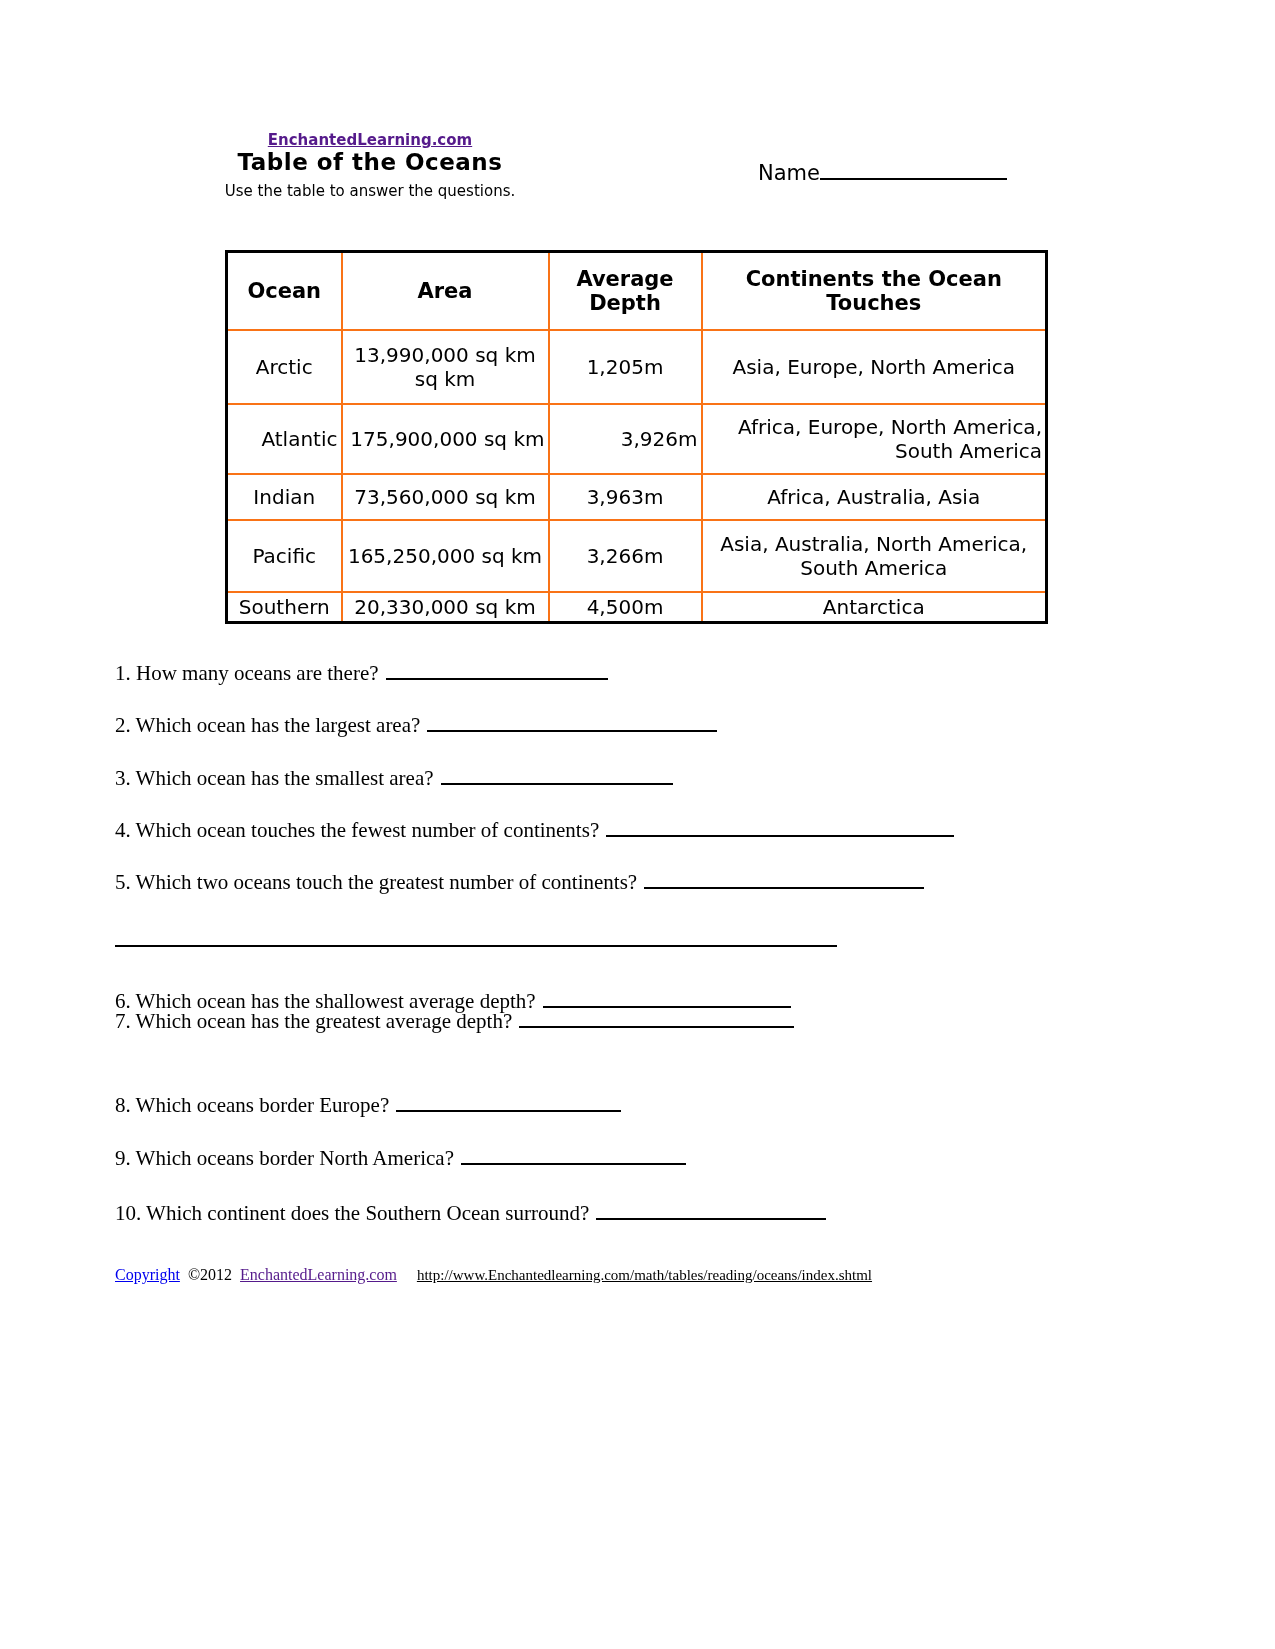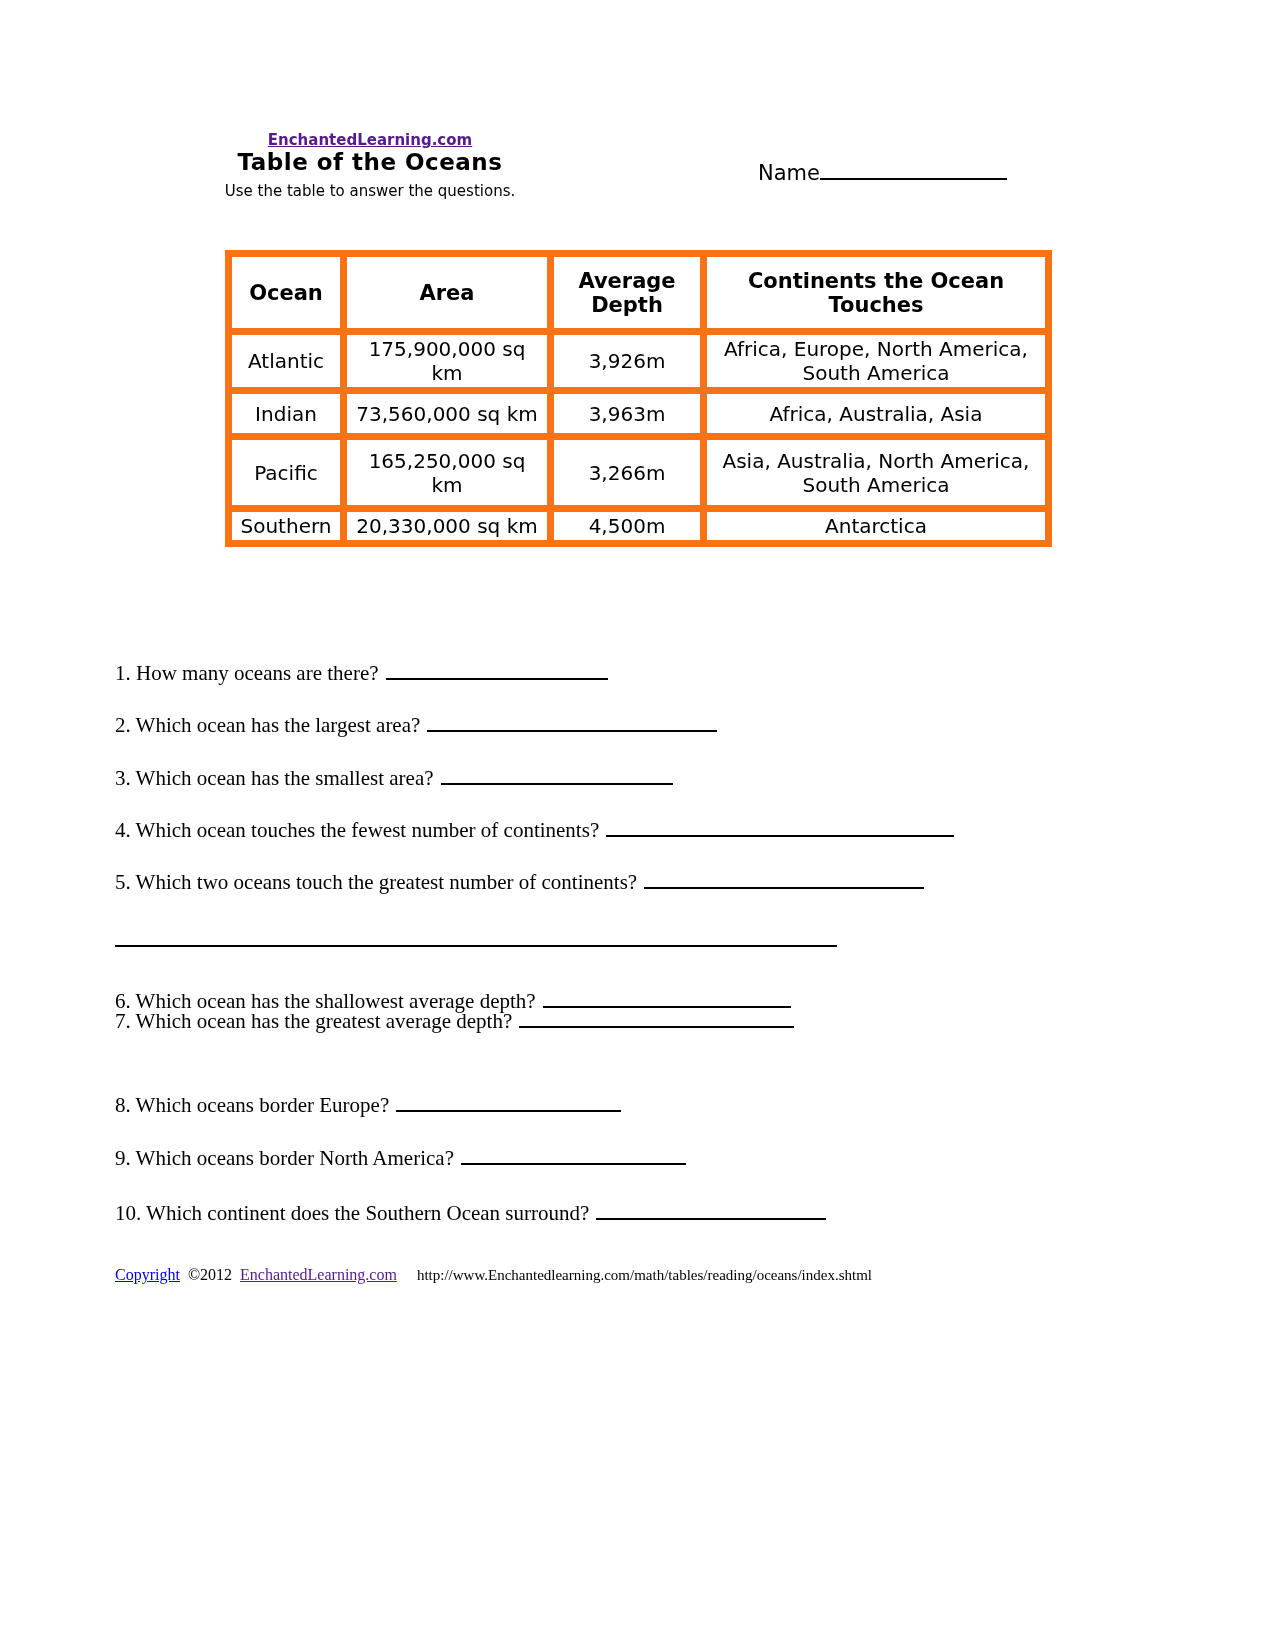--- a/index.html
+++ b/index.html
@@ -34,30 +34,30 @@
     border-bottom:2px solid #000;
   }
 
   
   table.oceans {
     position:absolute; left:225px; top:250px;
     width:820px; border-collapse:collapse; table-layout:fixed;
     border:3px solid #000;
   }
   table.oceans th, table.oceans td {
-    border:7px solid #f97316;
+    border:2px solid #f97316;
     text-align:center; vertical-align:middle;
     white-space:pre-line;
     padding:2px 3px;
     font-family:"DejaVu Sans", sans-serif;
   }
   table.oceans th { font-size:21px; font-weight:bold; height:78px; }
   table.oceans td { font-size:20px; font-weight:normal; }
   tr.r0 td { height:74px; }
-  tr.r1 td { height:54px; }
+  tr.r1 td { height:70px;text-align:right; }
   tr.r2 td { height:46px; }
   tr.r3 td { height:72px; }
   tr.r4 td { height:28px; }
 
   
   .q {
     position:absolute; left:115px;
     font-family:"Liberation Serif", serif;
     font-size:21px; white-space:nowrap;
   }
@@ -74,21 +74,21 @@
 
   
   .footer {
     position:absolute; left:115px; top:1266px;
     font-family:"Liberation Serif", serif;
     font-size:16px; white-space:nowrap;
   }
   .f-blue  { color:#0000EE; text-decoration:underline; cursor:pointer; }
   .f-purple{ color:#551A8B; text-decoration:underline; cursor:pointer; margin-left:4px;}
   .f-year  { margin-left:4px; }
-  .f-url   { margin-left:16px; font-size:15px; }
+  .f-url   { margin-left:16px; font-size:15px;text-decoration:underline; }
 </style>
 </head>
 <body>
 
 <div class="head-center">
   <a class="site-link">EnchantedLearning.com</a>
   <div class="title">Table of the Oceans</div>
   <div class="subtitle">Use the table to answer the questions.</div>
 </div>
 
@@ -105,20 +105,27 @@
     <tr>
       <th>Ocean</th>
       <th>Area</th>
       <th>Average
 Depth</th>
       <th>Continents the Ocean
 Touches</th>
     </tr>
   </thead>
   <tbody>
+    <tr class="r0">
+      <td>Arctic</td>
+      <td>13,990,000 sq km
+sq km</td>
+      <td>1,205m</td>
+      <td>Asia, Europe, North America</td>
+    </tr>
     <tr class="r1">
       <td>Atlantic</td>
       <td>175,900,000 sq km</td>
       <td>3,926m</td>
       <td>Africa, Europe, North America,
 South America</td>
     </tr>
     <tr class="r2">
       <td>Indian</td>
       <td>73,560,000 sq km</td>

